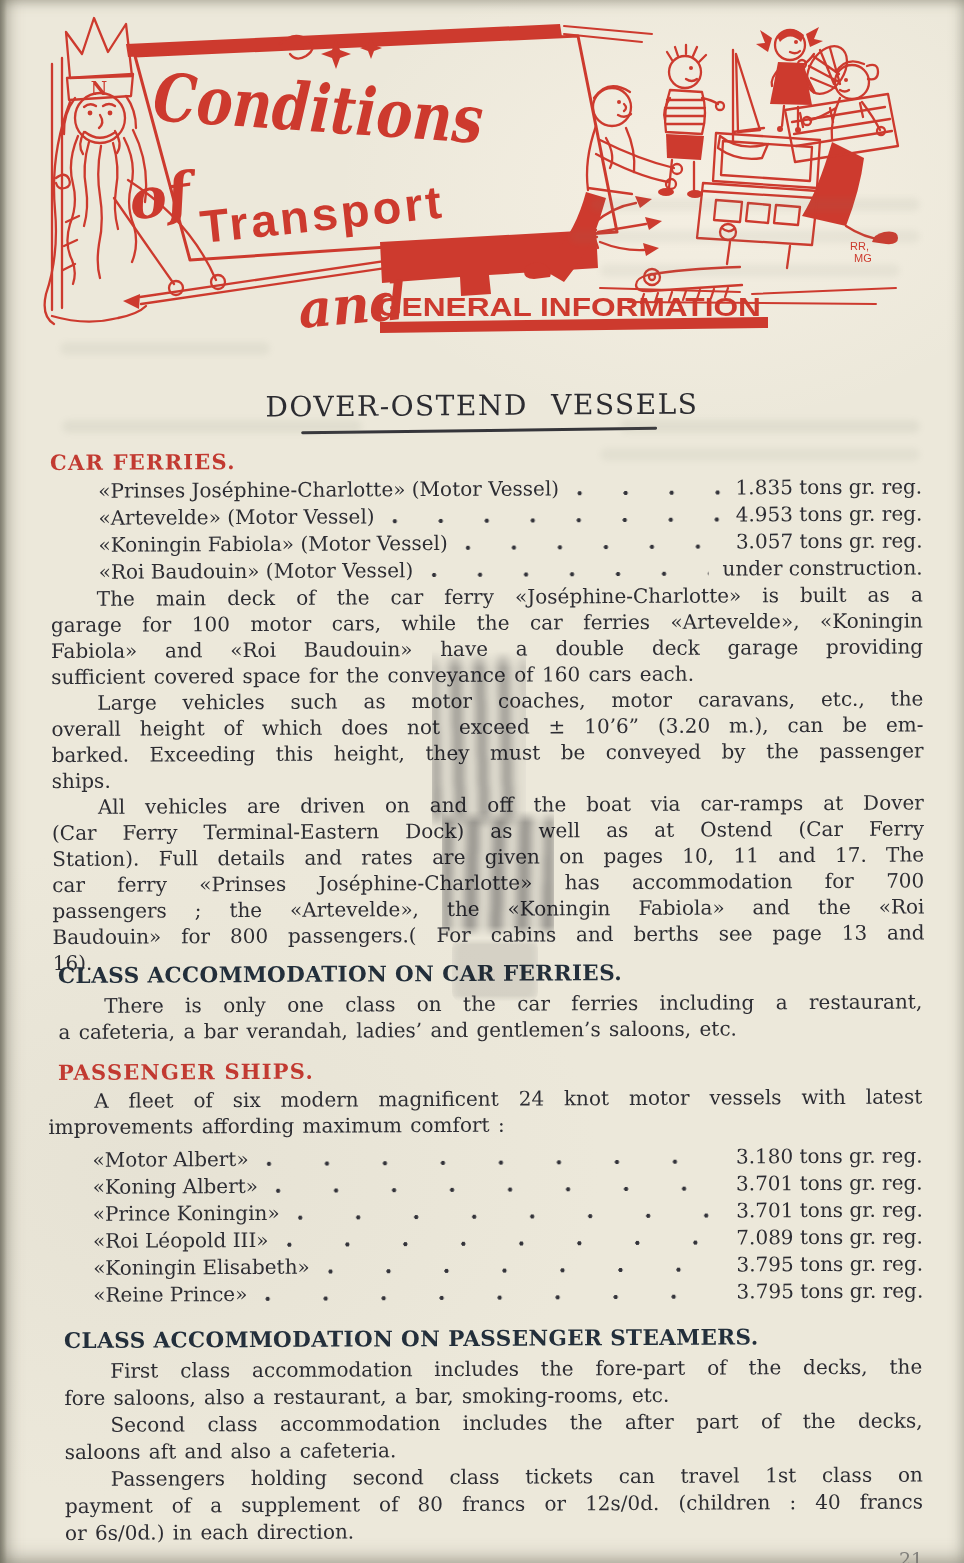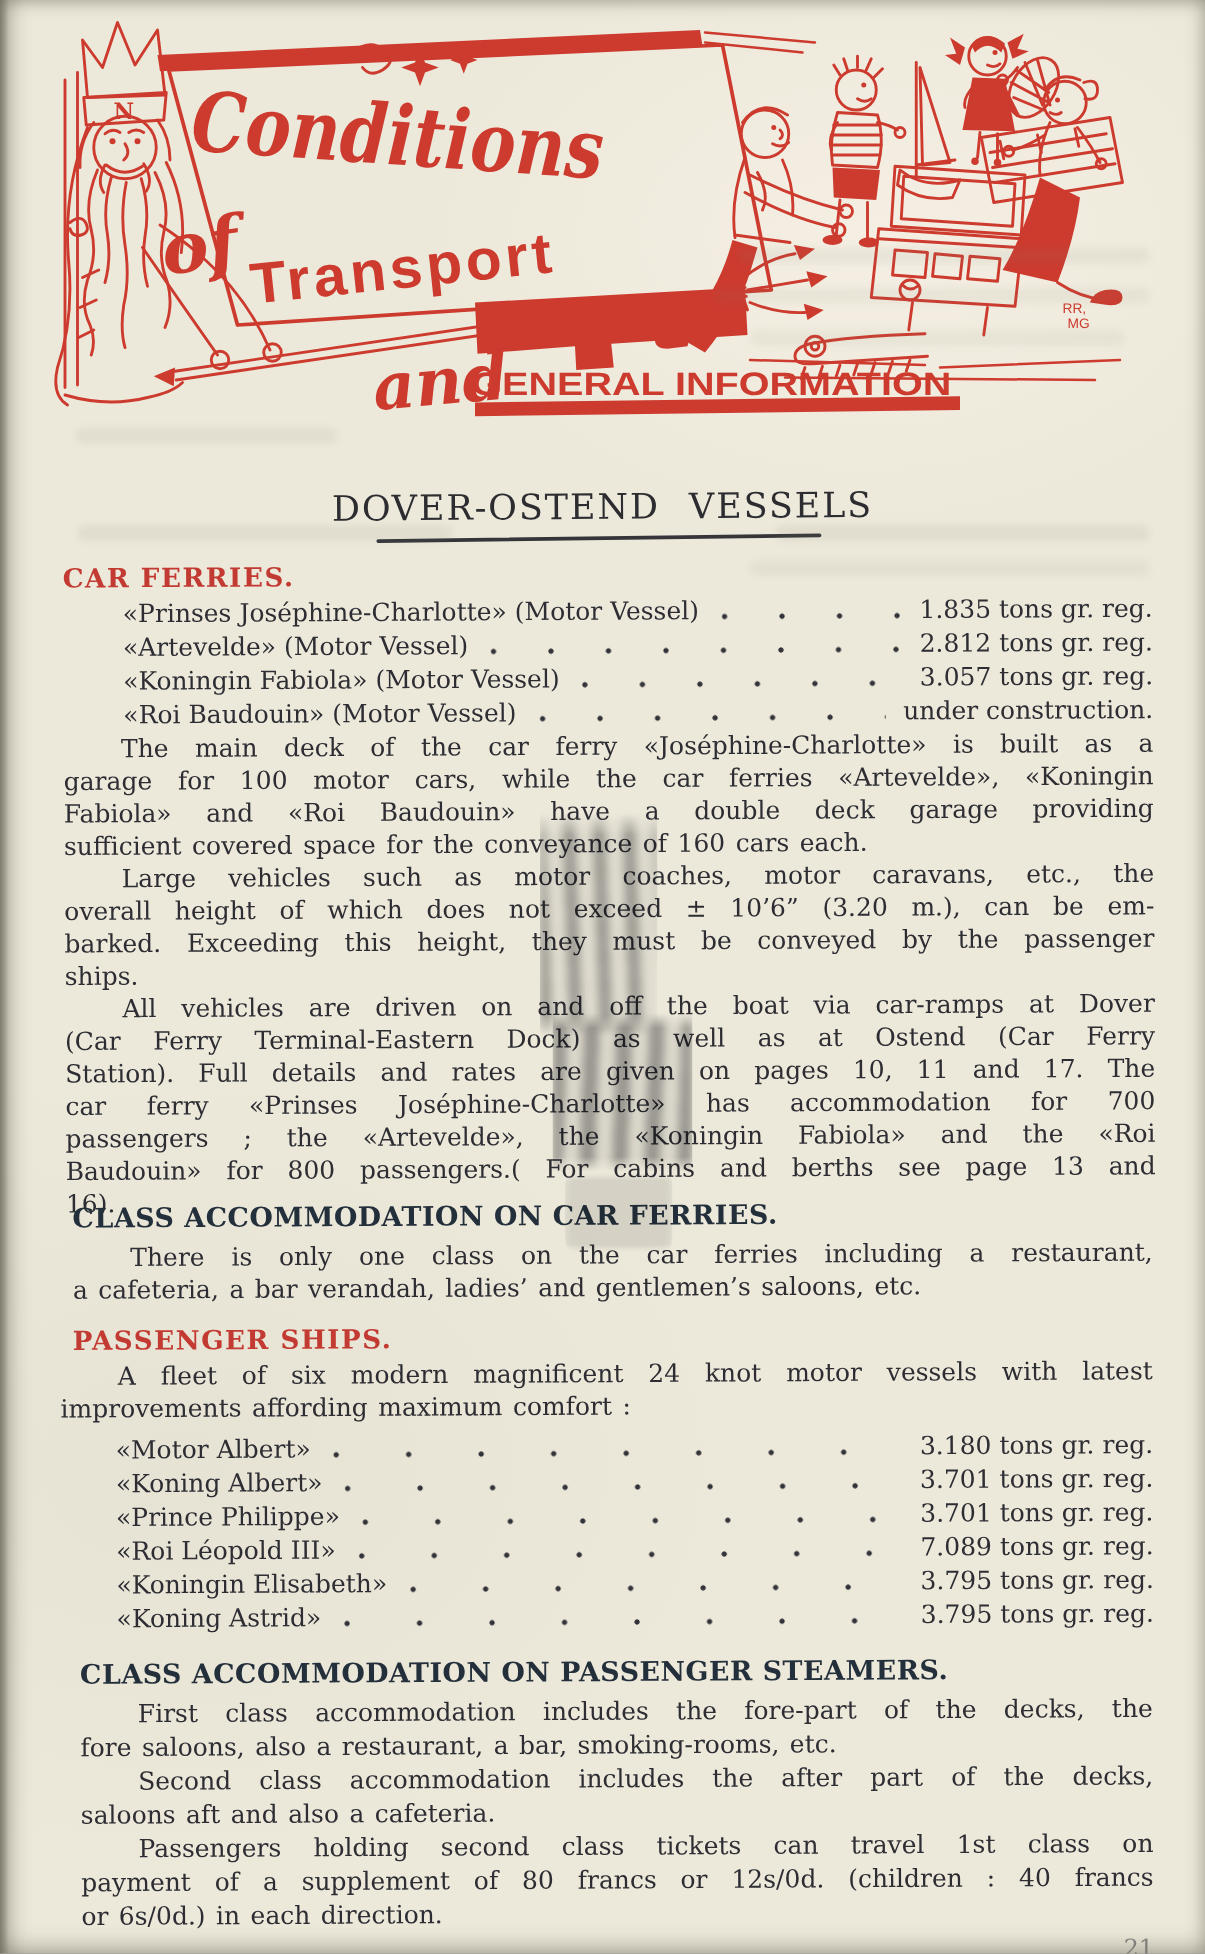--- a/index.html
+++ b/index.html
@@ -249,21 +249,21 @@
     <div class="h-red">CAR FERRIES.</div>
     <div class="ship-list">
       <div class="ship-row">
         <span class="ship-name">«Prinses Joséphine-Charlotte» (Motor Vessel)</span>
         <span class="ship-leader"></span>
         <span class="ship-tonnage">1.835 tons gr. reg.</span>
       </div>
       <div class="ship-row">
         <span class="ship-name">«Artevelde»  (Motor  Vessel)</span>
         <span class="ship-leader"></span>
-        <span class="ship-tonnage">2.812 tons gr. reg.</span>
+        <span class="ship-tonnage">4.953 tons gr. reg.</span>
       </div>
       <div class="ship-row">
         <span class="ship-name">«Koningin Fabiola» (Motor Vessel)</span>
         <span class="ship-leader"></span>
         <span class="ship-tonnage">3.057 tons gr. reg.</span>
       </div>
       <div class="ship-row">
         <span class="ship-name">«Roi Baudouin» (Motor Vessel)</span>
         <span class="ship-leader"></span>
         <span class="ship-tonnage">under construction.</span>
@@ -311,36 +311,36 @@
         <span class="ship-name">«Motor Albert»</span>
         <span class="ship-leader"></span>
         <span class="ship-tonnage">3.180 tons gr. reg.</span>
       </div>
       <div class="ship-row">
         <span class="ship-name">«Koning Albert»</span>
         <span class="ship-leader"></span>
         <span class="ship-tonnage">3.701 tons gr. reg.</span>
       </div>
       <div class="ship-row">
-        <span class="ship-name">«Prince Philippe»</span>
+        <span class="ship-name">«Prince Koningin»</span>
         <span class="ship-leader"></span>
         <span class="ship-tonnage">3.701 tons gr. reg.</span>
       </div>
       <div class="ship-row">
         <span class="ship-name">«Roi Léopold III»</span>
         <span class="ship-leader"></span>
         <span class="ship-tonnage">7.089 tons gr. reg.</span>
       </div>
       <div class="ship-row">
         <span class="ship-name">«Koningin Elisabeth»</span>
         <span class="ship-leader"></span>
         <span class="ship-tonnage">3.795 tons gr. reg.</span>
       </div>
       <div class="ship-row">
-        <span class="ship-name">«Koning Astrid»</span>
+        <span class="ship-name">«Reine Prince»</span>
         <span class="ship-leader"></span>
         <span class="ship-tonnage">3.795 tons gr. reg.</span>
       </div>
     </div>
   </div>
 
   <div class="section sec4">
     <div class="h-dark">CLASS ACCOMMODATION ON PASSENGER STEAMERS.</div>
     <div class="para">
         <div class="pline first">First class accommodation includes the fore-part of the decks, the</div>

